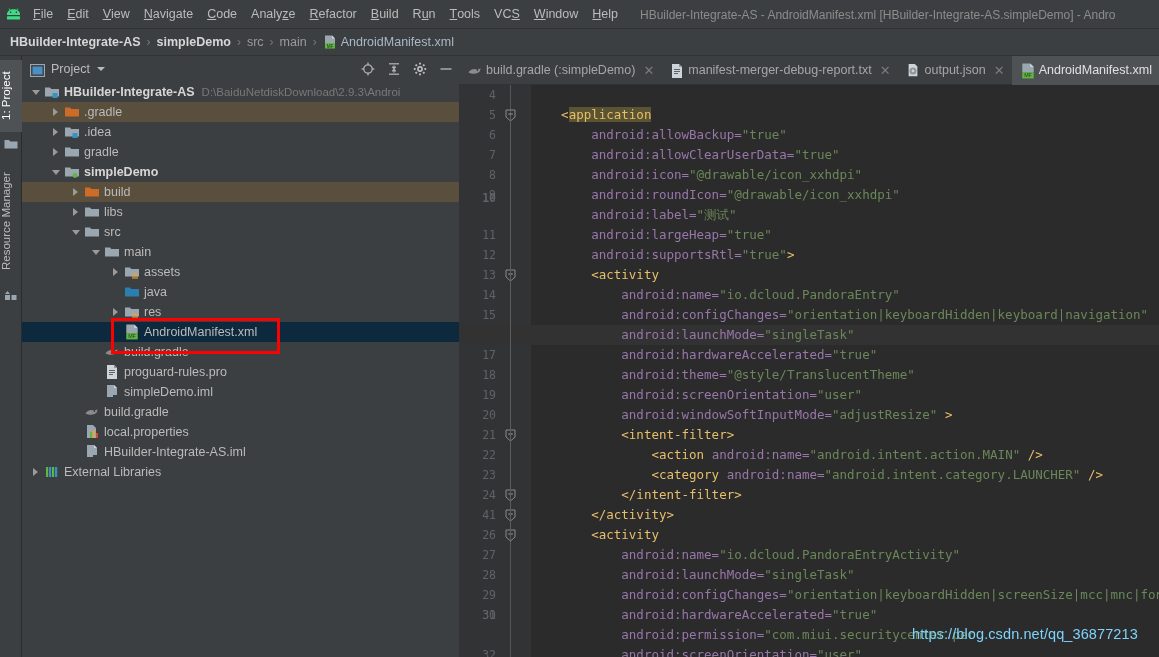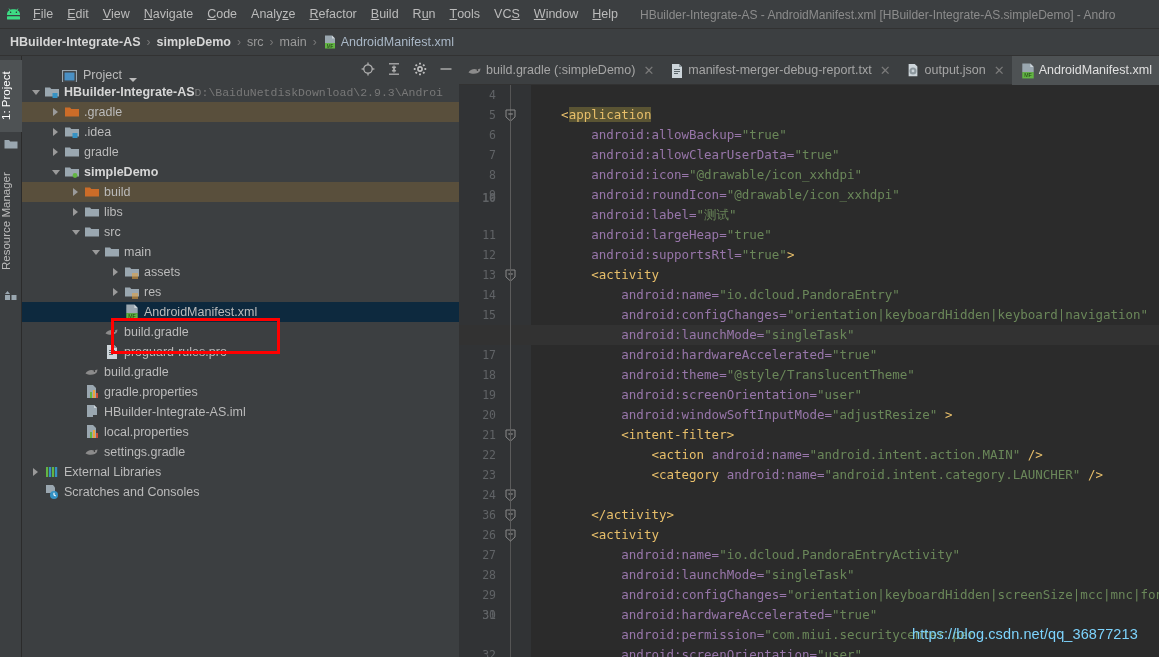--- a/index.html
+++ b/index.html
@@ -52,41 +52,41 @@
     white-space: nowrap; padding: 4px 0;
   }
   .vtab.active { background: #4e5254; color: #ffffff; }
 
   
   .projpanel {
     position: absolute; top: 56px; left: 22px; width: 437px; height: 601px;
     background: #3c3f41;
   }
   .proj-header {
-    height: 26px; display: flex; align-items: flex-end; padding-left: 8px;
-    background: #3c3f41; position: relative; margin-left: 32px;
+    height: 26px; display: flex; align-items: center; padding-left: 8px;
+    background: #3c3f41; position: relative;
   }
   .proj-header-label { font-size: 12.5px; color: #bbbbbb; margin-left: 6px; }
   .proj-header-icons { position: absolute; right: 6px; top: 0; height: 26px; display: flex; align-items: center; gap: 11px; }
   .hicon { width: 15px; height: 15px; display: flex; align-items: center; justify-content: center; }
 
   .tree { position: absolute; top: 26px; left: 0; width: 437px; height: 575px; background: #3c3f41; overflow: hidden; }
   .trow {
     height: 20px; display: flex; align-items: center; font-size: 12.5px;
     color: #bbbbbb; white-space: nowrap; padding-right: 4px;
   }
   .trow.excluded { background: #594f3c; }
   .trow.selected { background: #0d293e; }
   .arrow { width: 11px; height: 11px; margin-right: 3px; flex: 0 0 11px; display: flex; align-items: center; justify-content: center; }
   .arrow-r { width: 0; height: 0; border-left: 5px solid #9a9a9a; border-top: 4px solid transparent; border-bottom: 4px solid transparent; }
   .arrow-d { width: 0; height: 0; border-top: 5px solid #9a9a9a; border-left: 4px solid transparent; border-right: 4px solid transparent; }
   .ticon { width: 16px; height: 16px; margin-right: 4px; flex: 0 0 16px; position: relative; }
   .tlabel { font-size: 12.5px; }
   .tlabel.b { font-weight: bold; color: #d6d6d6; }
-  .tpath { font-size: 11.5px; color: #787878; overflow: hidden; font-family: Liberation Mono, monospace; }
+  .tpath { font-size: 11.5px; color: #787878; margin-left: 7px; overflow: hidden; }
 
   
   .annot-box {
     position: absolute; left: 111px; top: 318px; width: 169px; height: 36px;
     border: 3px solid #ff0000; pointer-events: none; z-index: 60;
   }
 
   
   .editorwrap { position: absolute; top: 56px; left: 459px; width: 700px; height: 601px; background: #2b2b2b; }
 
@@ -359,20 +359,27 @@
               <path d="M1 3.5 L6 3.5 L7.3 5 L15 5 L15 12.5 L1 12.5 Z" fill="#9aa7b0"></path>
               <g stroke="#e8a33d" stroke-width="1.1">
                 <line x1="8" y1="10" x2="14" y2="10"></line>
                 <line x1="8" y1="12" x2="14" y2="12"></line>
                 <line x1="8" y1="14" x2="14" y2="14"></line>
               </g>
             </svg></span>
           <span class="tlabel">assets</span>
         </div>
         <div class="trow" style="padding-left: 88px;">
+          <span class="arrow"></span>
+          <span class="ticon"><svg width="16" height="16" viewBox="0 0 16 16">
+              <path d="M1 3.5 L6 3.5 L7.3 5 L15 5 L15 12.5 L1 12.5 Z" fill="#2a7fae"></path>
+            </svg></span>
+          <span class="tlabel">java</span>
+        </div>
+        <div class="trow" style="padding-left: 88px;">
           <span class="arrow">
             <span class="arrow-r"></span>
           </span>
           <span class="ticon"><svg width="16" height="16" viewBox="0 0 16 16">
               <path d="M1 3.5 L6 3.5 L7.3 5 L15 5 L15 12.5 L1 12.5 Z" fill="#9aa7b0"></path>
               <g stroke="#e8a33d" stroke-width="1.1">
                 <line x1="8" y1="10" x2="14" y2="10"></line>
                 <line x1="8" y1="12" x2="14" y2="12"></line>
                 <line x1="8" y1="14" x2="14" y2="14"></line>
               </g>
@@ -403,85 +410,67 @@
               <path d="M3 1 L10 1 L13 4 L13 15 L3 15 Z" fill="#cdd5da"></path>
               <path d="M10 1 L10 4 L13 4 Z" fill="#8d989e"></path>
               <g stroke="#5a6468" stroke-width="1">
                 <line x1="5" y1="6.5" x2="11" y2="6.5"></line>
                 <line x1="5" y1="8.5" x2="11" y2="8.5"></line>
                 <line x1="5" y1="10.5" x2="9" y2="10.5"></line>
               </g>
             </svg></span>
           <span class="tlabel">proguard-rules.pro</span>
         </div>
+        <div class="trow" style="padding-left: 68px;">
+          <span class="arrow"></span>
+          <span class="ticon"><svg width="16" height="16" viewBox="0 0 16 16">
+              <path d="M3 1 L10 1 L13 4 L13 13 L3 13 Z" fill="#9aa7b0"></path>
+              <path d="M10 1 L10 4 L13 4 Z" fill="#cdd5da"></path>
+              <rect x="9" y="11" width="4" height="3" fill="#3c3f41"></rect>
+            </svg></span>
+          <span class="tlabel">simpleDemo.iml</span>
+        </div>
         <div class="trow" style="padding-left: 48px;">
           <span class="arrow"></span>
           <span class="ticon"><svg width="16" height="16" viewBox="0 0 16 16">
               <path d="M1.5 9.5 C3 6.5 7 5 10 6.5 L13.5 5.5 L13 8 C12 10.5 6 12 1.5 9.5 Z" fill="#8b8b8b"></path>
               <circle cx="10.4" cy="7.1" r="0.8" fill="#2b2b2b"></circle>
             </svg></span>
           <span class="tlabel">build.gradle</span>
         </div>
         <div class="trow" style="padding-left: 48px;">
           <span class="arrow"></span>
           <span class="ticon"><svg width="16" height="16" viewBox="0 0 16 16">
               <path d="M3 1 L9 1 L12 4 L12 14 L3 14 Z" fill="#9aa7b0"></path>
               <rect x="6" y="8" width="2" height="6" fill="#62b543"></rect>
               <rect x="9" y="6" width="2" height="8" fill="#e8a33d"></rect>
               <rect x="12" y="9" width="2" height="5" fill="#cc4b37"></rect>
             </svg></span>
-          <span class="tlabel">gradle.properties</span>
+          <span class="tlabel">local.properties</span>
         </div>
         <div class="trow" style="padding-left: 48px;">
           <span class="arrow"></span>
           <span class="ticon"><svg width="16" height="16" viewBox="0 0 16 16">
               <path d="M3 1 L10 1 L13 4 L13 13 L3 13 Z" fill="#9aa7b0"></path>
               <path d="M10 1 L10 4 L13 4 Z" fill="#cdd5da"></path>
               <rect x="9" y="11" width="4" height="3" fill="#3c3f41"></rect>
             </svg></span>
           <span class="tlabel">HBuilder-Integrate-AS.iml</span>
-        </div>
-        <div class="trow" style="padding-left: 48px;">
-          <span class="arrow"></span>
-          <span class="ticon"><svg width="16" height="16" viewBox="0 0 16 16">
-              <path d="M3 1 L9 1 L12 4 L12 14 L3 14 Z" fill="#9aa7b0"></path>
-              <rect x="6" y="8" width="2" height="6" fill="#62b543"></rect>
-              <rect x="9" y="6" width="2" height="8" fill="#e8a33d"></rect>
-              <rect x="12" y="9" width="2" height="5" fill="#cc4b37"></rect>
-            </svg></span>
-          <span class="tlabel">local.properties</span>
-        </div>
-        <div class="trow" style="padding-left: 48px;">
-          <span class="arrow"></span>
-          <span class="ticon"><svg width="16" height="16" viewBox="0 0 16 16">
-              <path d="M1.5 9.5 C3 6.5 7 5 10 6.5 L13.5 5.5 L13 8 C12 10.5 6 12 1.5 9.5 Z" fill="#8b8b8b"></path>
-              <circle cx="10.4" cy="7.1" r="0.8" fill="#2b2b2b"></circle>
-            </svg></span>
-          <span class="tlabel">settings.gradle</span>
         </div>
         <div class="trow" style="padding-left: 8px;">
           <span class="arrow">
             <span class="arrow-r"></span>
           </span>
           <span class="ticon"><svg width="16" height="16" viewBox="0 0 16 16">
               <rect x="2" y="3" width="2.2" height="10" fill="#62b543"></rect>
               <rect x="5" y="3" width="2.2" height="10" fill="#3592c4"></rect>
               <rect x="8" y="3" width="2.2" height="10" fill="#62b543"></rect>
               <rect x="11" y="3" width="2.2" height="10" fill="#3592c4"></rect>
             </svg></span>
           <span class="tlabel">External Libraries</span>
-        </div>
-        <div class="trow" style="padding-left: 8px;">
-          <span class="arrow"></span>
-          <span class="ticon"><svg width="16" height="16" viewBox="0 0 16 16">
-              <path d="M2 1 L9 1 L11 3.5 L11 9 L2 9 Z" fill="#9aa7b0"></path>
-              <circle cx="10" cy="11" r="4" fill="#3592c4"></circle>
-              <path d="M10 8.8 L10 11 L11.7 11.9" stroke="#ffffff" stroke-width="1.1" fill="none"></path>
-            </svg></span>
-          <span class="tlabel">Scratches and Consoles</span>
         </div>
       </div>
   </div>
 
   <div class="annot-box"></div>
 
   <div class="editorwrap">
     <div class="tabbar" id="tabbar">
         <div class="etab">
           <span class="tabicon"><svg width="16" height="16" viewBox="0 0 16 16">
@@ -572,21 +561,21 @@
             </div>
             <div class="lnum" style="top: 360px;">22</div>
             <div class="lnum" style="top: 380px;">23</div>
             <div class="lnum" style="top: 400px;">24</div>
             <div class="foldmark" style="top: 400px;">
               <svg width="11" height="13" viewBox="0 0 11 13">
                 <path d="M1 1 L10 1 L10 8 L5.5 12 L1 8 Z" fill="none" stroke="#8a8a8a" stroke-width="1"></path>
                 <line x1="3.2" y1="5" x2="7.8" y2="5" stroke="#8a8a8a" stroke-width="1.2"></line>
               </svg>
             </div>
-            <div class="lnum" style="top: 420px;">36</div>
+            <div class="lnum" style="top: 420px;">41</div>
             <div class="foldmark" style="top: 420px;">
               <svg width="11" height="13" viewBox="0 0 11 13">
                 <path d="M1 1 L10 1 L10 8 L5.5 12 L1 8 Z" fill="none" stroke="#8a8a8a" stroke-width="1"></path>
                 <line x1="3.2" y1="5" x2="7.8" y2="5" stroke="#8a8a8a" stroke-width="1.2"></line>
               </svg>
             </div>
             <div class="lnum" style="top: 440px;">26</div>
             <div class="foldmark" style="top: 440px;">
               <svg width="11" height="13" viewBox="0 0 11 13">
                 <path d="M1 1 L10 1 L10 8 L5.5 12 L1 8 Z" fill="none" stroke="#8a8a8a" stroke-width="1"></path>
@@ -617,20 +606,21 @@
           <div class="cline" style="top: 200px;"><span class="at">            android:name=</span><span class="st">"io.dcloud.PandoraEntry"</span></div>
           <div class="cline" style="top: 220px;"><span class="at">            android:configChanges=</span><span class="st">"orientation|keyboardHidden|keyboard|navigation"</span></div>
           <div class="cline" style="top: 240px;"><span class="at">            android:launchMode=</span><span class="st">"singleTask"</span></div>
           <div class="cline" style="top: 260px;"><span class="at">            android:hardwareAccelerated=</span><span class="st">"true"</span></div>
           <div class="cline" style="top: 280px;"><span class="at">            android:theme=</span><span class="st">"@style/TranslucentTheme"</span></div>
           <div class="cline" style="top: 300px;"><span class="at">            android:screenOrientation=</span><span class="st">"user"</span></div>
           <div class="cline" style="top: 320px;"><span class="at">            android:windowSoftInputMode=</span><span class="st">"adjustResize"</span><span class="tg"> &gt;</span></div>
           <div class="cline" style="top: 340px;"><span class="tg">            &lt;intent-filter&gt;</span></div>
           <div class="cline" style="top: 360px;"><span class="tg">                &lt;action </span><span class="at">android:name=</span><span class="st">"android.intent.action.MAIN"</span><span class="tg"> /&gt;</span></div>
           <div class="cline" style="top: 380px;"><span class="tg">                &lt;category </span><span class="at">android:name=</span><span class="st">"android.intent.category.LAUNCHER"</span><span class="tg"> /&gt;</span></div>
+          <div class="cline" style="top: 400px;"><span class="tg">            &lt;/intent-filter&gt;</span></div>
           <div class="cline" style="top: 420px;"><span class="tg">        &lt;/activity&gt;</span></div>
           <div class="cline" style="top: 440px;"><span class="tg">        &lt;activity</span></div>
           <div class="cline" style="top: 460px;"><span class="at">            android:name=</span><span class="st">"io.dcloud.PandoraEntryActivity"</span></div>
           <div class="cline" style="top: 480px;"><span class="at">            android:launchMode=</span><span class="st">"singleTask"</span></div>
           <div class="cline" style="top: 500px;"><span class="at">            android:configChanges=</span><span class="st">"orientation|keyboardHidden|screenSize|mcc|mnc|fontScale|keyb</span></div>
           <div class="cline" style="top: 520px;"><span class="at">            android:hardwareAccelerated=</span><span class="st">"true"</span></div>
           <div class="cline" style="top: 540px;"><span class="at">            android:permission=</span><span class="st">"com.miui.securitycenter.per</span></div>
           <div class="cline" style="top: 560px;"><span class="at">            android:screenOrientation=</span><span class="st">"user"</span></div>
         </div>
     </div>

